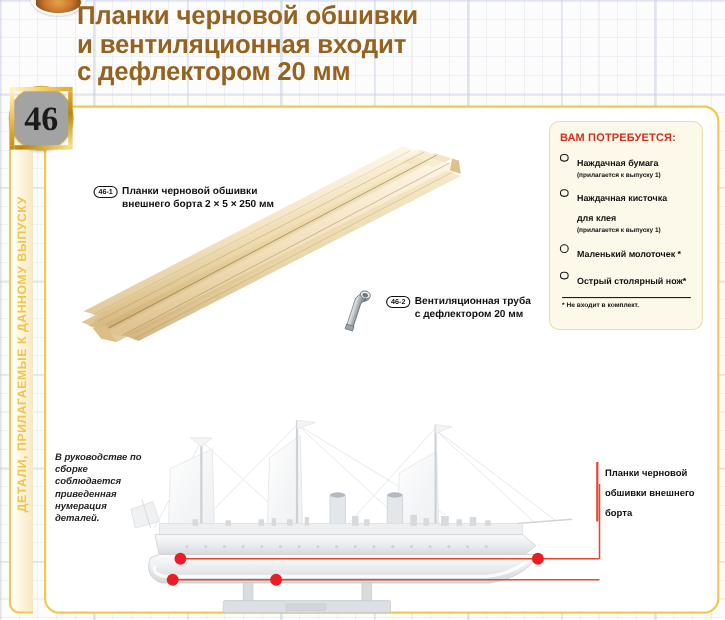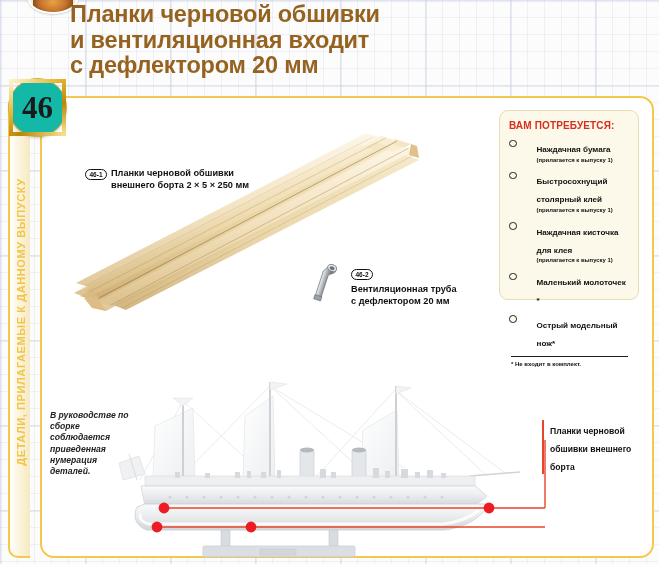--- a/index.html
+++ b/index.html
@@ -95,21 +95,21 @@
     border-radius: 14px;
     z-index: 2;
   }
 
   
   #page-badge {
     position: absolute;
     left: 9px; top: 79px;
     width: 57px; height: 57px;
     border-radius: 50%;
-    background: #14b8a6;
+    background: #a3a3a3;
     border: 4px solid;
     border-image: linear-gradient(145deg, #fdf3c8 0%, #e8b93c 35%, #b8860b 65%, #f6e08a 100%) 1;
     box-shadow: 0 0 0 1px #d8ae33, 0 2px 3px rgba(0,0,0,0.22);
     display: flex; align-items: center; justify-content: center;
     z-index: 6;
   }
   #page-badge-num {
     font-family: "Liberation Serif", serif;
     font-size: 31px;
     font-weight: bold;
@@ -133,21 +133,21 @@
     white-space: nowrap;
   }
   .part-text {
     font-size: 9.2px;
     font-weight: bold;
     line-height: 11.5px;
     color: #111;
     white-space: pre-line;
   }
   #callout-1 { left: 85px; top: 168px; }
-  #callout-2 { left: 351px; top: 268px; flex-direction: column; }
+  #callout-2 { left: 351px; top: 268px; }
 
   
   #wood-bundle {
     position: absolute;
     left: 70px; top: 128px;
     width: 350px; height: 185px;
     z-index: 3;
   }
 
   
@@ -169,21 +169,21 @@
     padding: 9px 8px 6px 9px;
     z-index: 5;
   }
   #materials-title {
     font-size: 10px;
     font-weight: bold;
     color: #d32f1e;
     letter-spacing: 0.15px;
     margin-bottom: 7px;
   }
-  .mat-item { display: flex; gap: 20px; align-items: flex-start; margin-bottom: 6.5px; }
+  .mat-item { display: flex; gap: 8px; align-items: flex-start; margin-bottom: 6.5px; }
   .mat-circle {
     flex: 0 0 auto;
     width: 7.5px; height: 7.5px;
     border: 1.1px solid #1d1d1d;
     border-radius: 50%;
     margin-top: 1.5px;
     background: #fdf9ea;
   }
   .mat-texts { flex: 1 1 auto; }
   .mat-label {
@@ -364,49 +364,41 @@
   <div id="materials-title">ВАМ ПОТРЕБУЕТСЯ:</div>
 
   <div class="mat-item">
     <span class="mat-circle"></span>
     <span class="mat-texts">
       <span class="mat-label">Наждачная бумага</span>
       <span class="mat-sub" style="display:block">(прилагается к выпуску 1)</span>
     </span>
   </div>
 
-  <div class="mat-item">
-    <span class="mat-circle"></span>
-    <span class="mat-texts">
-      <span class="mat-label">Быстросохнущий
-столярный клей</span>
-      <span class="mat-sub" style="display:block">(прилагается к выпуску 1)</span>
-    </span>
-  </div>
 
   <div class="mat-item">
     <span class="mat-circle"></span>
     <span class="mat-texts">
       <span class="mat-label">Наждачная кисточка
 для клея</span>
       <span class="mat-sub" style="display:block">(прилагается к выпуску 1)</span>
     </span>
   </div>
 
   <div class="mat-item">
     <span class="mat-circle"></span>
     <span class="mat-texts">
       <span class="mat-label">Маленький молоточек *</span>
     </span>
   </div>
 
   <div class="mat-item">
     <span class="mat-circle"></span>
     <span class="mat-texts">
-      <span class="mat-label">Острый модельный нож*</span>
+      <span class="mat-label">Острый столярный нож*</span>
     </span>
   </div>
 
   <div id="materials-divider"></div>
   <div id="materials-footnote">* Не входит в комплект.</div>
 </div>
 
 <div id="assembly-note">В руководстве по сборке соблюдается приведенная нумерация деталей.</div>
 
 <svg id="ship-illustration" viewBox="0 0 415 190">

